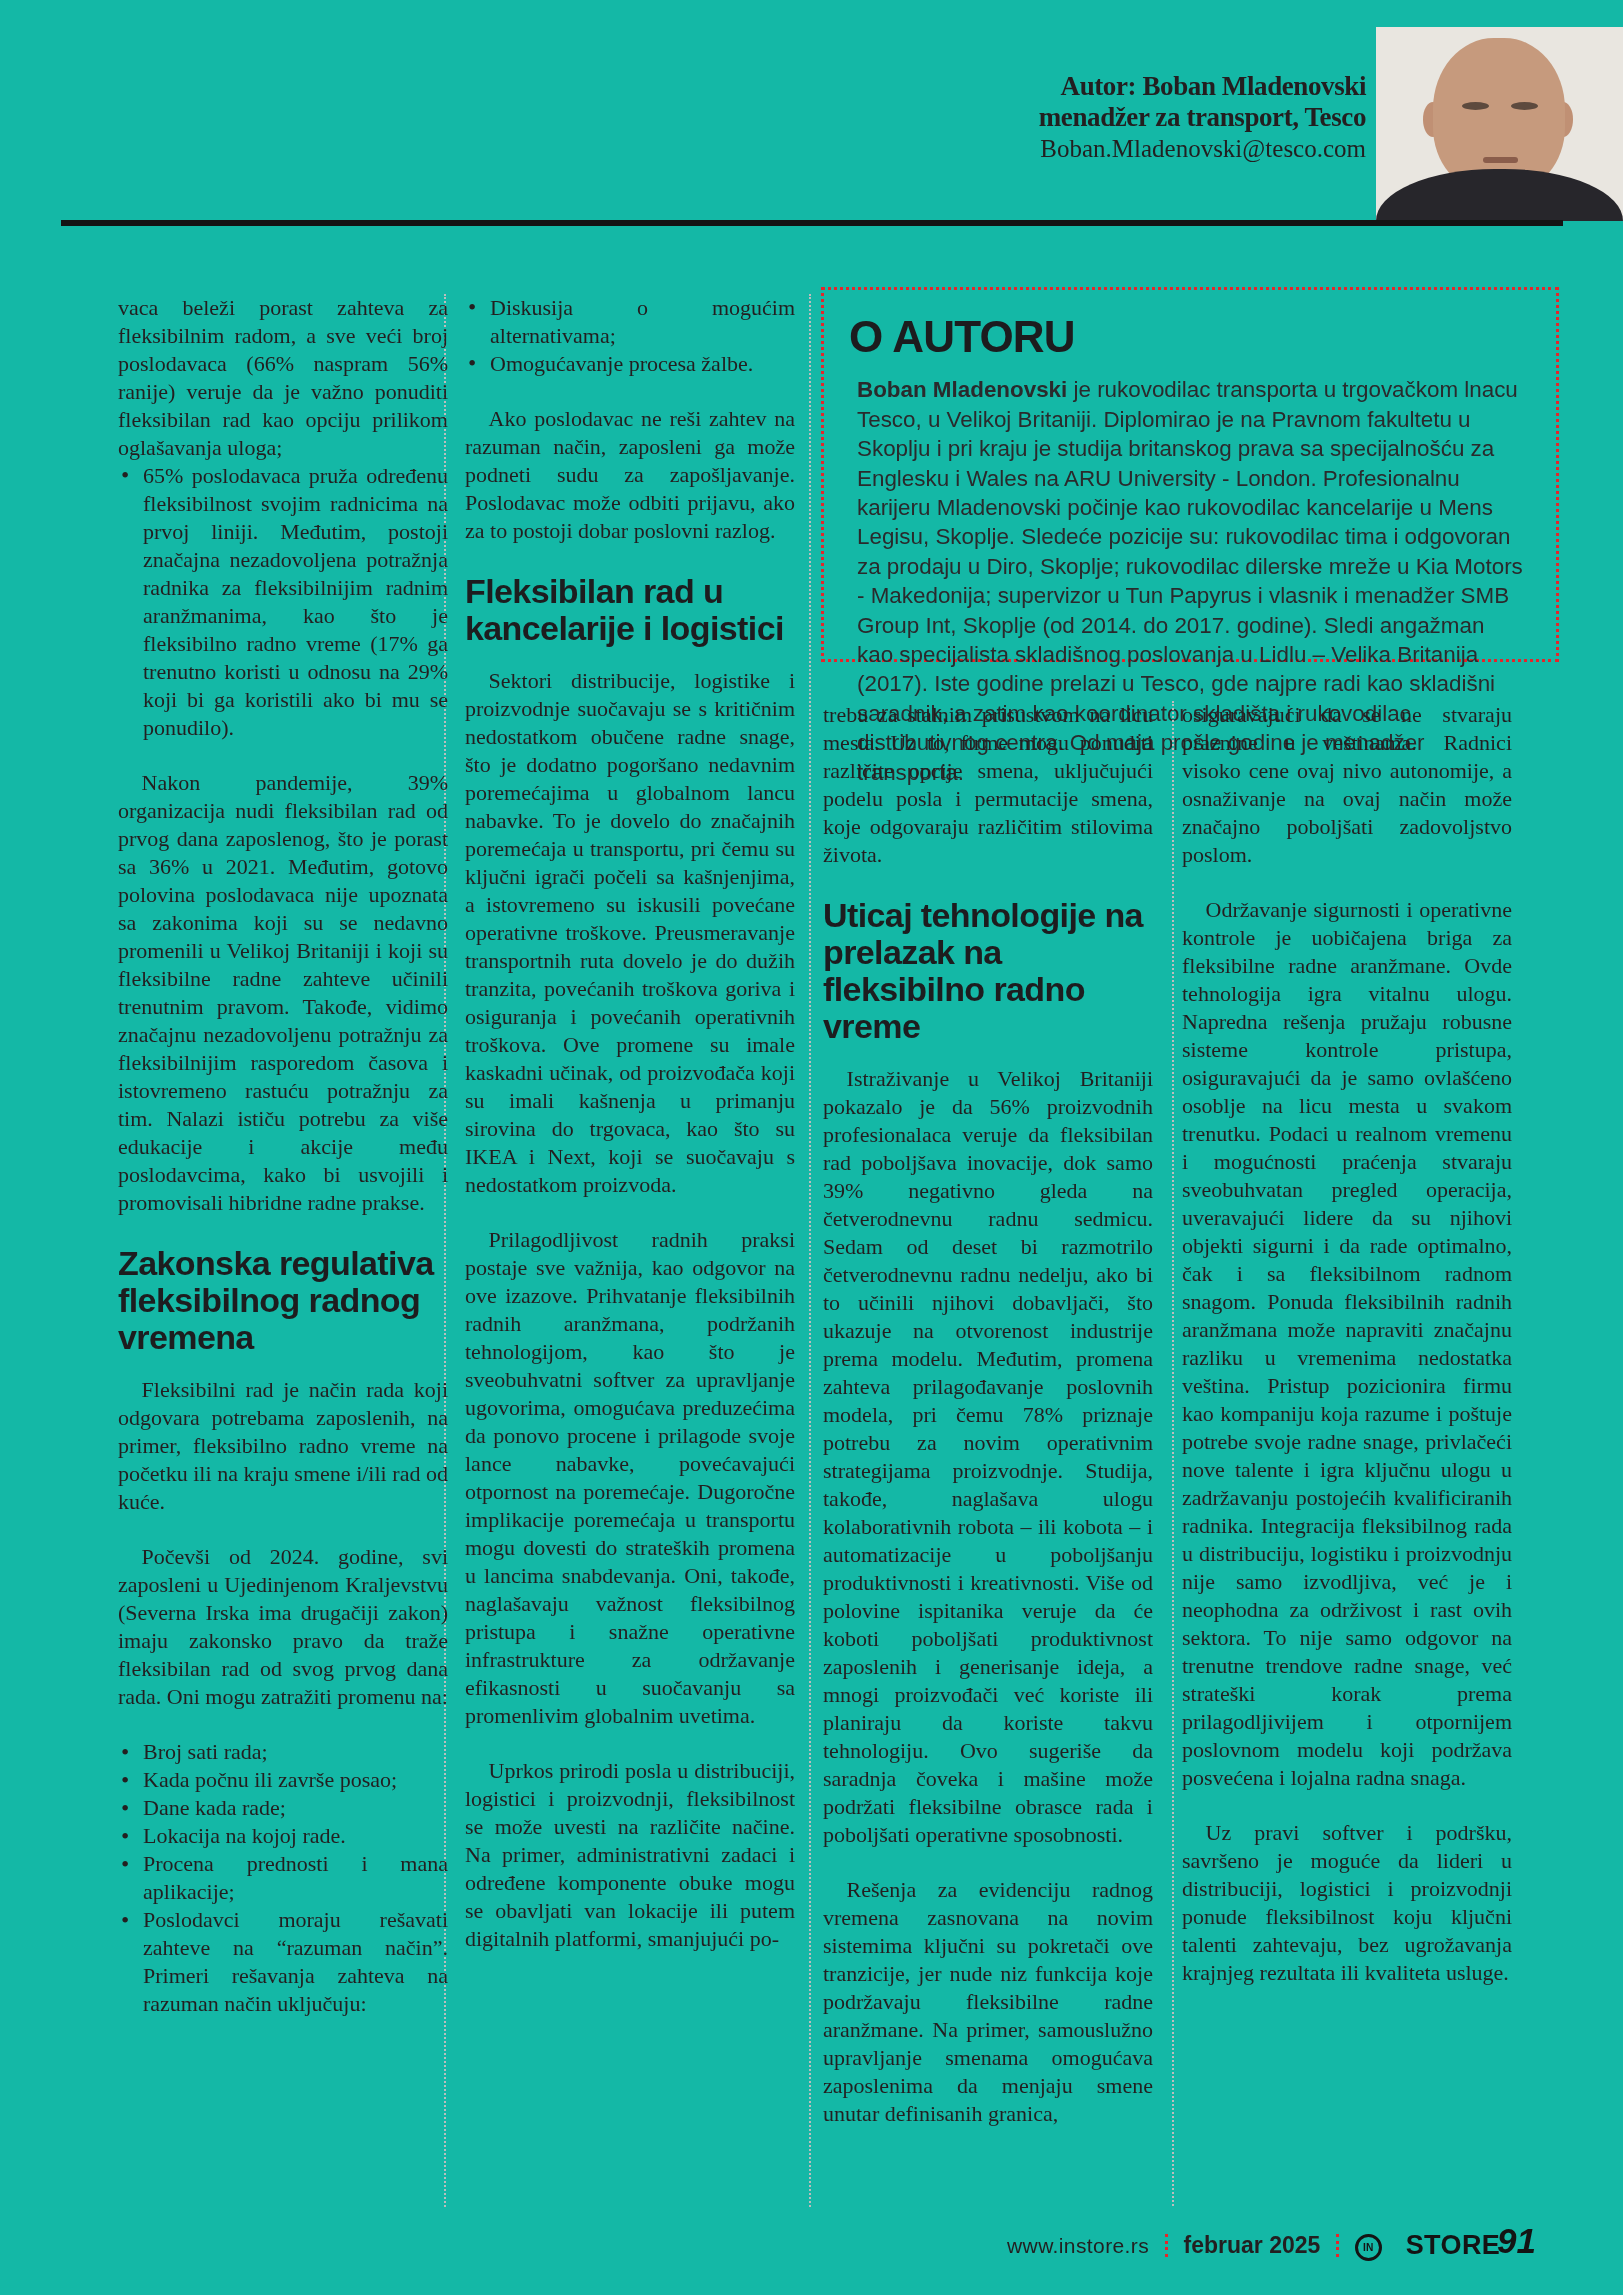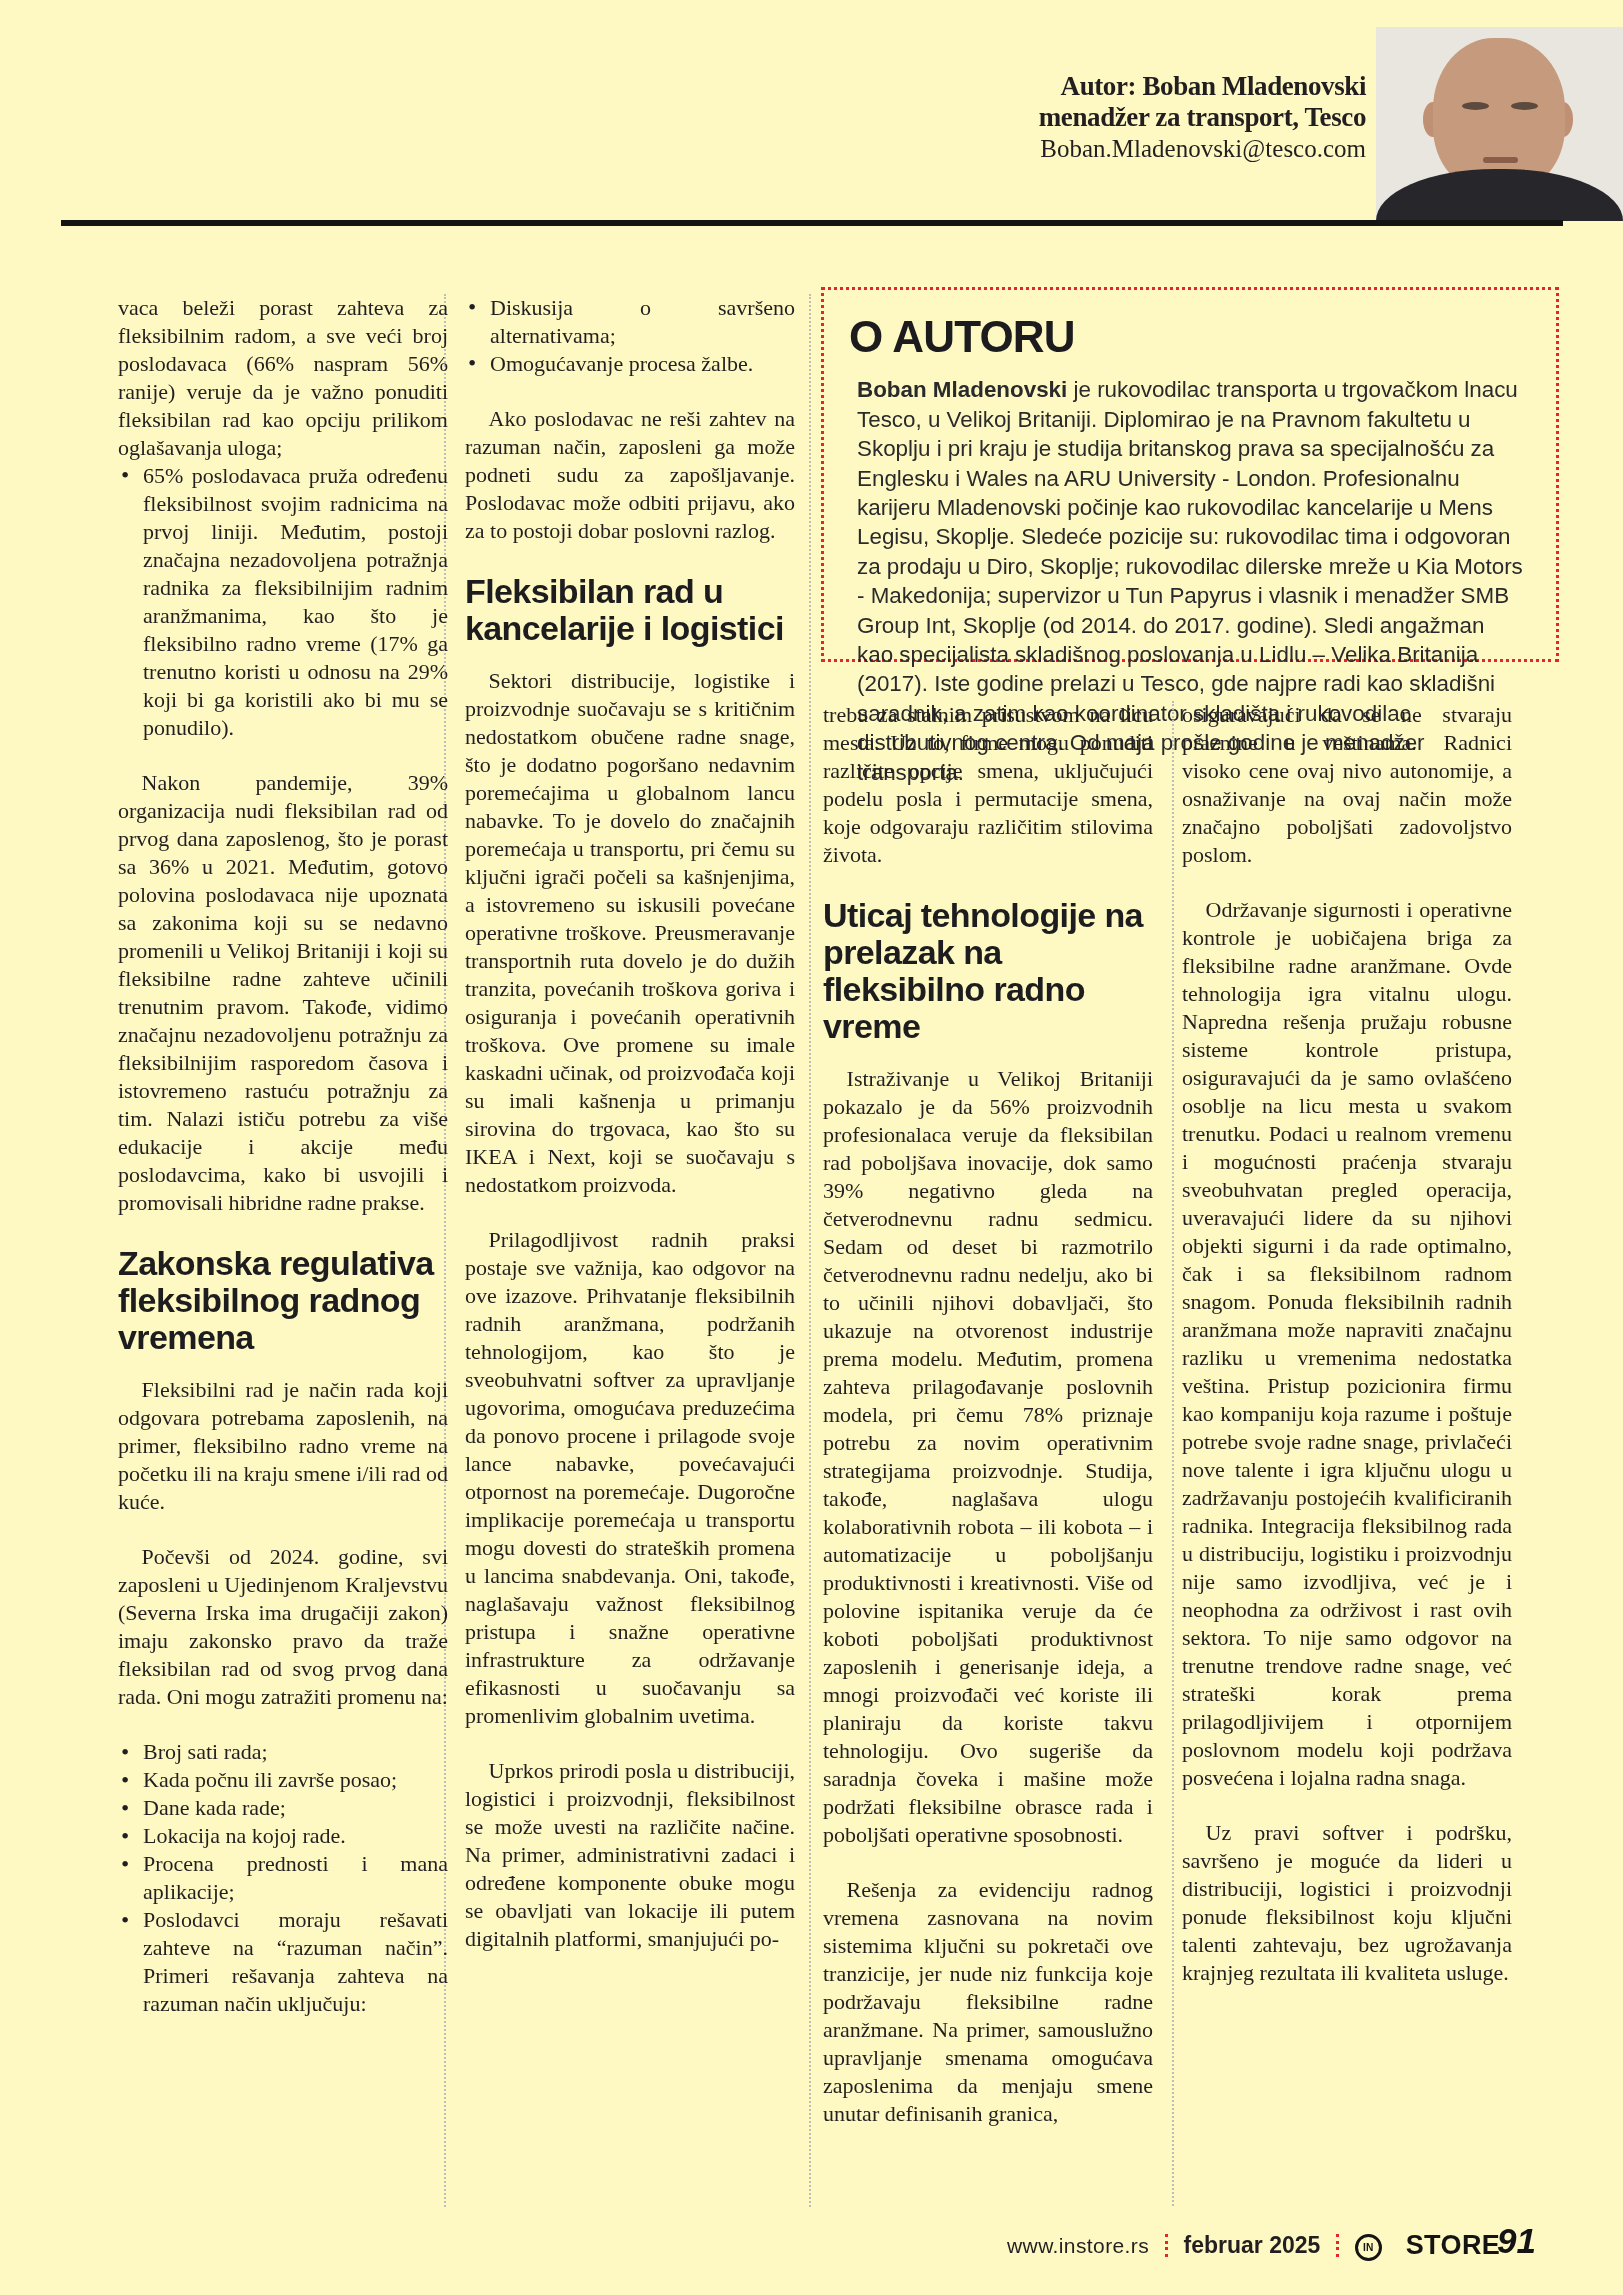--- a/index.html
+++ b/index.html
@@ -1,17 +1,17 @@
 <!DOCTYPE html>
 <html lang="sr" style="font-size:12.6px"><head>
 <meta charset="utf-8">
 <style>
   html,body { margin:0; padding:0; background:#888; }
   .page {
-    position:relative; width:1623px; height:2295px; background:#fef9c3;
+    position:relative; width:1623px; height:2295px; background:#14b8a6;
     font-family:"Liberation Serif", serif; color:#231f20; overflow:hidden;
     margin:0 auto;
   }
   
   .author-block { position:absolute; top:71px; right:257px; text-align:right; line-height:31px; }
   .a-bold { font-weight:bold; font-size:27px; letter-spacing:-0.4px; }
   .a-mail { font-size:25px; }
   .portrait { position:absolute; left:1376px; top:27px; width:247px; height:194px; background:#e9e6e0; overflow:hidden; }
   .ph-head { position:absolute; left:57px; top:11px; width:132px; height:154px; background:#c69a7d; border-radius:46% 46% 42% 42%; }
   .ph-ear-l,.ph-ear-r { position:absolute; top:75px; width:20.4px; height:35px; background:#c09074; border-radius:50%; }
@@ -104,21 +104,21 @@
     <p class="para gap">Počevši od 2024. godine, svi zaposleni u Ujedinjenom Kraljevstvu (Severna Irska ima drugačiji zakon) imaju zakonsko pravo da traže fleksibilan rad od svog prvog dana rada. Oni mogu zatražiti promenu na:</p>
     <p class="bullet gap">Broj sati rada;</p>
     <p class="bullet">Kada počnu ili završe posao;</p>
     <p class="bullet">Dane kada rade;</p>
     <p class="bullet">Lokacija na kojoj rade.</p>
     <p class="bullet">Procena prednosti i mana aplikacije;</p>
     <p class="bullet">Poslodavci moraju rešavati zahteve na “razuman način”. Primeri rešavanja zahteva na razuman način uključuju:</p>
   </div>
 
   <div class="col" id="col2">
-    <p class="bullet">Diskusija o savršeno alternativama;</p>
+    <p class="bullet">Diskusija o mogućim alternativama;</p>
     <p class="bullet">Omogućavanje procesa žalbe.</p>
     <p class="para gap">Ako poslodavac ne reši zahtev na razuman način, zaposleni ga može podneti sudu za zapošljavanje. Poslodavac može odbiti prijavu, ako za to postoji dobar poslovni razlog.</p>
     <h3 class="sec">Fleksibilan rad u kancelarije i logistici</h3>
     <p class="para">Sektori distribucije, logistike i proizvodnje suočavaju se s kritičnim nedostatkom obučene radne snage, što je dodatno pogoršano nedavnim poremećajima u globalnom lancu nabavke. To je dovelo do značajnih poremećaja u transportu, pri čemu su ključni igrači počeli sa kašnjenjima, a istovremeno su iskusili povećane operativne troškove. Preusmeravanje transportnih ruta dovelo je do dužih tranzita, povećanih troškova goriva i osiguranja i povećanih operativnih troškova. Ove promene su imale kaskadni učinak, od proizvođača koji su imali kašnenja u primanju sirovina do trgovaca, kao što su IKEA i Next, koji se suočavaju s nedostatkom proizvoda.</p>
     <p class="para gap">Prilagodljivost radnih praksi postaje sve važnija, kao odgovor na ove izazove. Prihvatanje fleksibilnih radnih aranžmana, podržanih tehnologijom, kao što je sveobuhvatni softver za upravljanje ugovorima, omogućava preduzećima da ponovo procene i prilagode svoje lance nabavke, povećavajući otpornost na poremećaje. Dugoročne implikacije poremećaja u transportu mogu dovesti do strateških promena u lancima snabdevanja. Oni, takođe, naglašavaju važnost fleksibilnog pristupa i snažne operativne infrastrukture za održavanje efikasnosti u suočavanju sa promenlivim globalnim uvetima.</p>
     <p class="para gap">Uprkos prirodi posla u distribuciji, logistici i proizvodnji, fleksibilnost se može uvesti na različite načine. Na primer, administrativni zadaci i određene komponente obuke mogu se obavljati van lokacije ili putem digitalnih platformi, smanjujući po-</p>
   </div>
 
   <div class="col" id="col3">
     <p class="cont">trebu za stalnim prisustvom na licu mesta. Uz to, firme mogu ponuditi različite opcije smena, uključujući podelu posla i permutacije smena, koje odgovaraju različitim stilovima života.</p>

